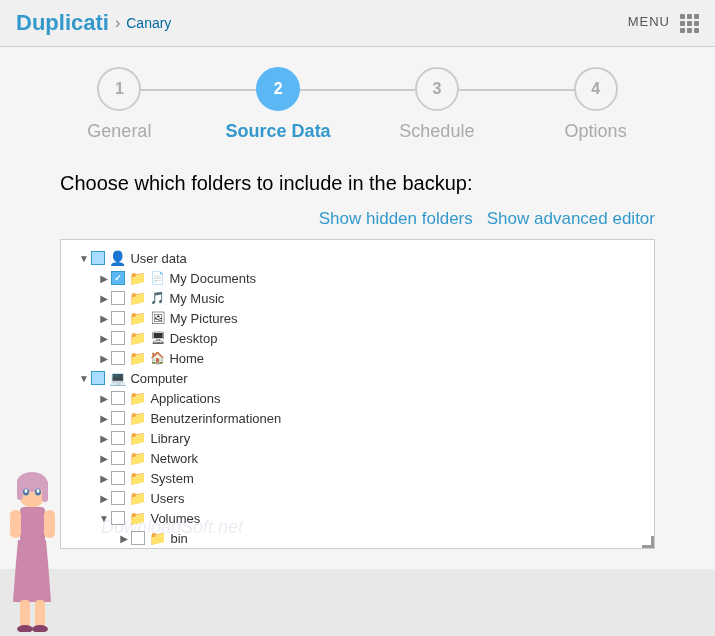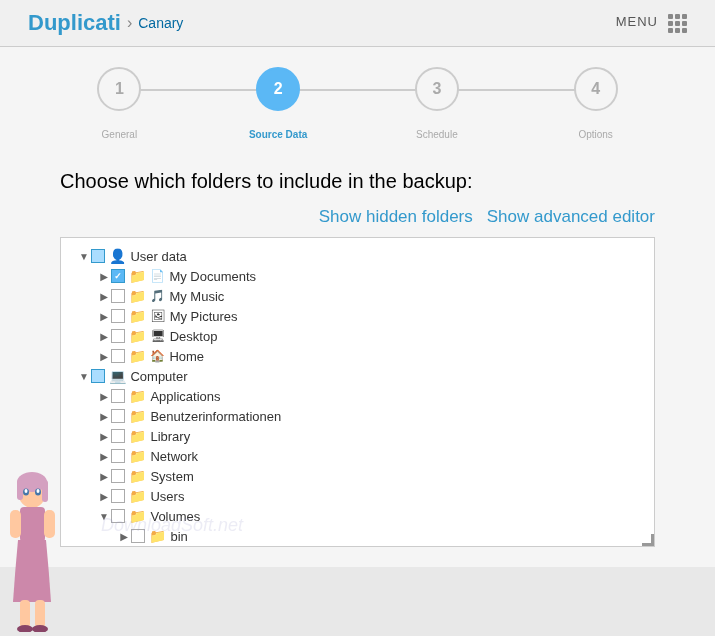--- a/index.html
+++ b/index.html
@@ -9,21 +9,21 @@
       width: 715px;
       height: 636px;
       overflow: hidden;
       position: relative;
     }
 
     
     .header {
       background: #f0f0f0;
       border-bottom: 1px solid #ccc;
-      padding: 10px 28px;
+      padding: 10px 16px;
       display: flex;
       align-items: center;
       justify-content: space-between;
     }
     .header-logo {
       font-size: 22px;
       font-weight: bold;
       color: #3399cc;
     }
     .header-right {
@@ -91,22 +91,22 @@
       font-size: 16px;
       color: #aaa;
       font-weight: bold;
     }
     .step-circle.active {
       background: #5bb8f5;
       border-color: #5bb8f5;
       color: #fff;
     }
     .step-label {
-      margin-top: 18px;
-      font-size: 10px;
+      margin-top: 10px;
+      font-size: 18px;
       color: #aaa;
       text-align: center;
     }
     .step-label.active {
       color: #3399cc;
       font-weight: bold;
     }
 
     
     .content {

